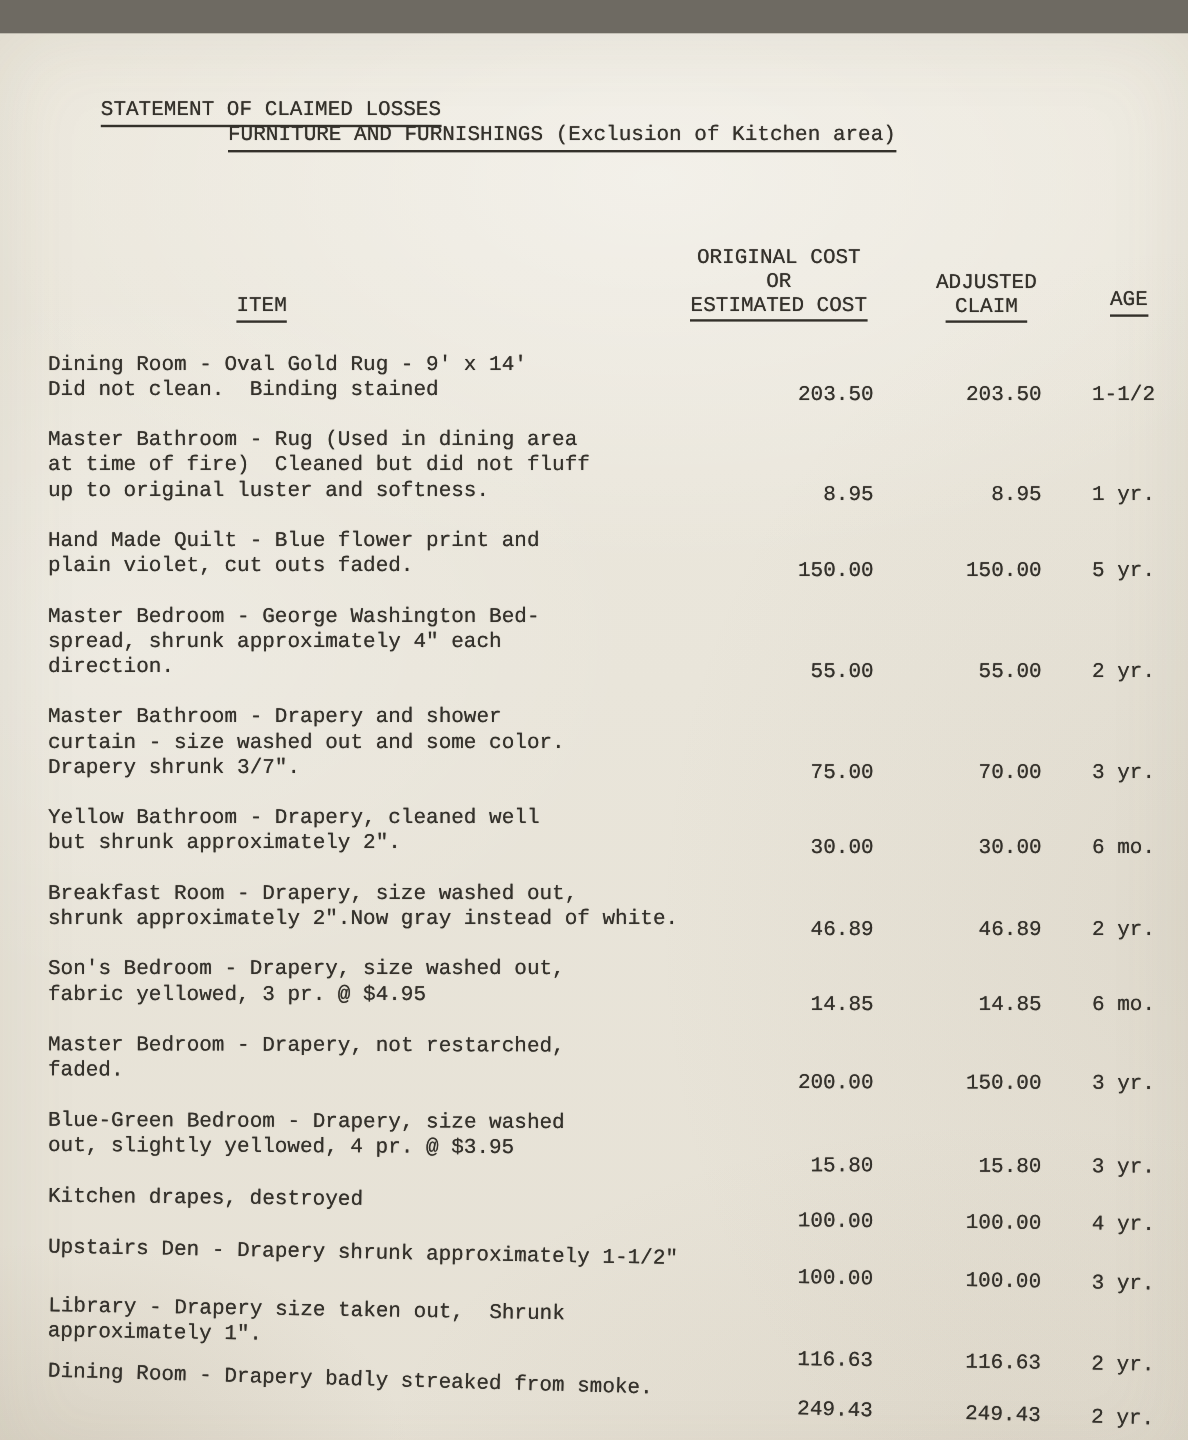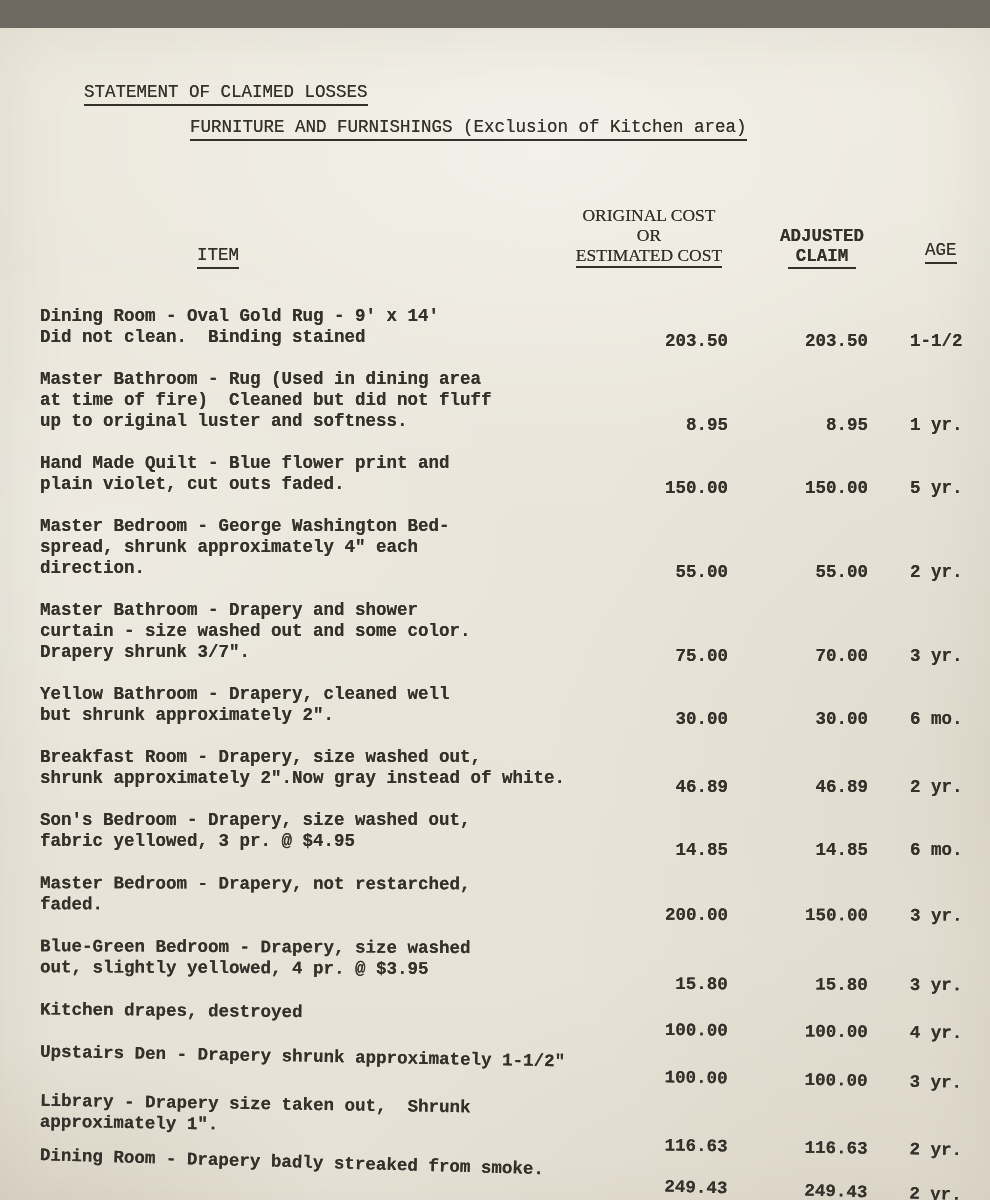--- a/index.html
+++ b/index.html
@@ -18,29 +18,29 @@
       radial-gradient(700px 500px at 12% 42%, rgba(255,255,255,.20), transparent 60%),
       radial-gradient(420px 260px at 5% 99%, rgba(150,135,110,.16), transparent 70%),
       radial-gradient(650px 820px at 101% 62%, rgba(150,135,110,.10), transparent 70%),
       radial-gradient(760px 420px at 85% 100%, rgba(150,135,110,.10), transparent 70%),
       linear-gradient(180deg,#ece8dd 0%,#e9e5da 45%,#e6e1d5 100%);
     box-shadow:inset 0 0 70px rgba(110,95,70,.10);
     margin-top:28px;
   }
   .u{border-bottom:2px solid currentColor;padding-bottom:1px;display:inline-block;}
   .title-line1{position:absolute;top:33px;left:42px;white-space:pre;}
-  .title-line2{position:absolute;top:68px;left:148px;white-space:pre;}
+  .title-line2{position:absolute;top:54px;left:148px;white-space:pre;}
 
   .item-head{position:absolute;top:217px;left:197px;}
-  .cost-head{position:absolute;top:177px;left:560px;width:178px;text-align:center;line-height:20px;font-family:Liberation Serif, serif;}
-  .adj-head{position:absolute;top:198px;left:758px;width:128px;text-align:center;line-height:20px;font-weight:bold;}
+  .cost-head{position:absolute;top:177px;left:560px;width:178px;text-align:center;line-height:20px;}
+  .adj-head{position:absolute;top:198px;left:758px;width:128px;text-align:center;line-height:20px;}
   .adj-head .u{padding-left:8px;padding-right:8px;}
   .age-head{position:absolute;top:212px;left:925px;}
 
-  .rows{position:absolute;top:278px;left:0;width:920px;font-weight:bold;}
+  .rows{position:absolute;top:266px;left:0;width:920px;}
   .row{
     display:grid;
     grid-template-columns:568px 160px 140px auto;
     align-items:end;
     margin-bottom:21px;
     transform-origin:0 50%;
   }
   .cell{white-space:pre-wrap;}
   .item{padding-left:40px;}
   .num{text-align:right;transform:translateY(4px);}

